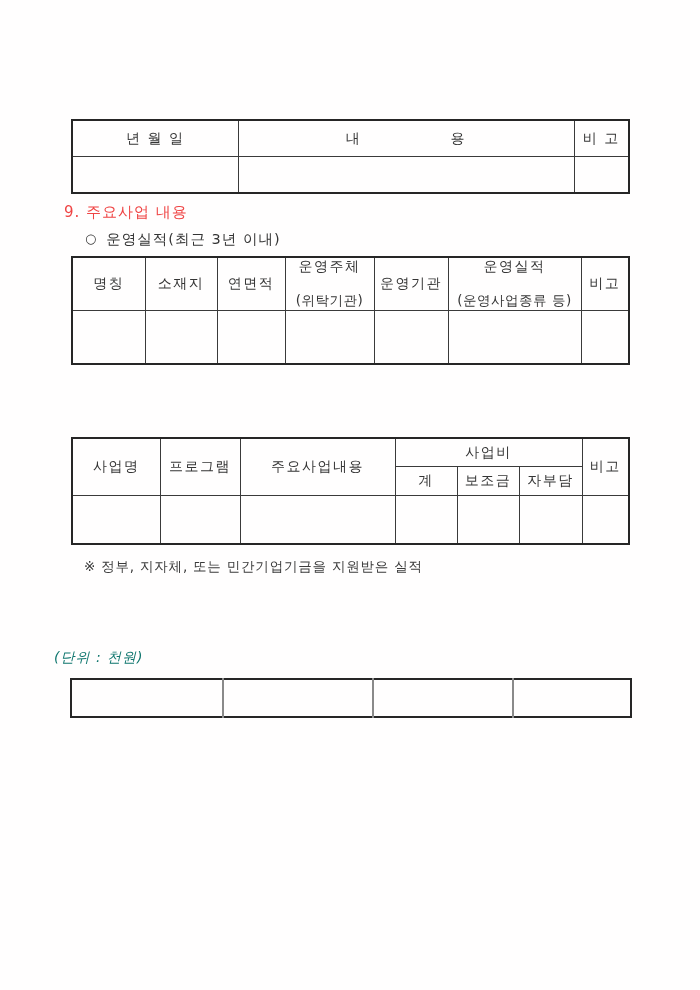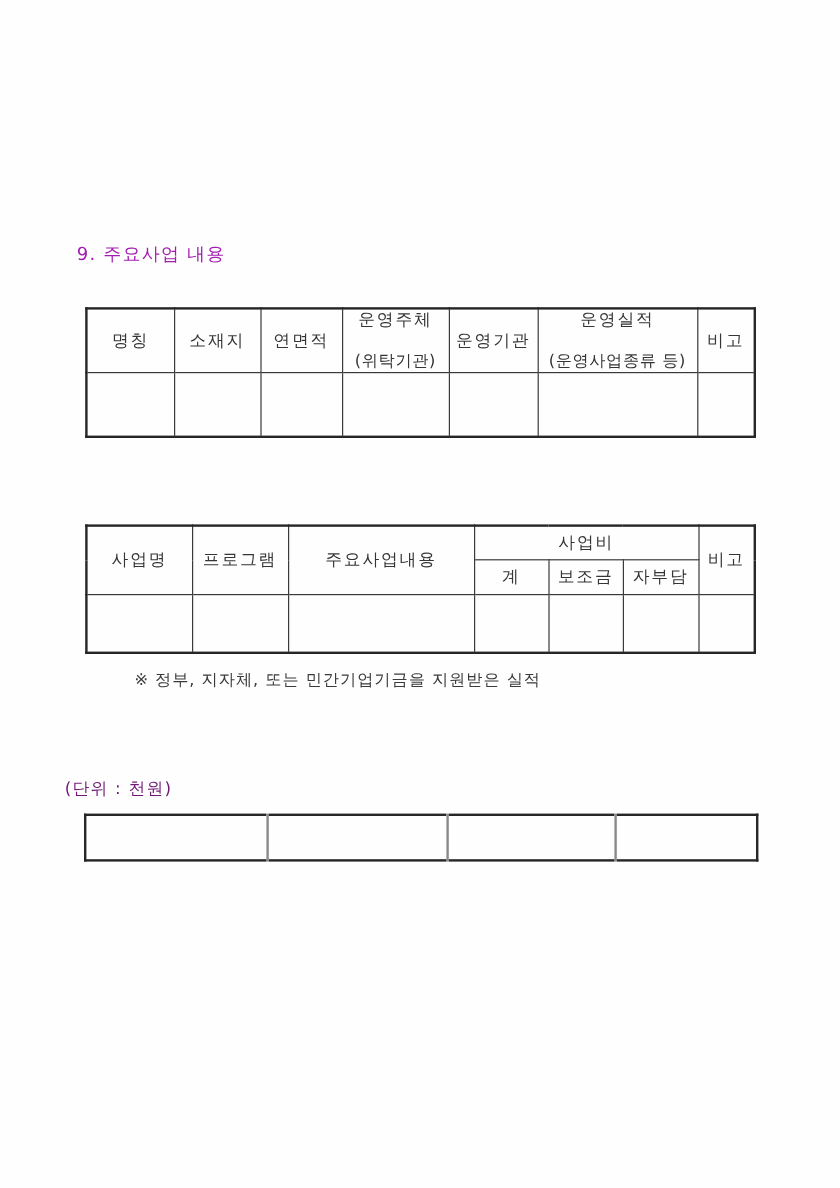--- a/index.html
+++ b/index.html
@@ -16,25 +16,25 @@
   table{border-collapse:collapse;table-layout:fixed;}
   .doc-table{border:2px solid #262626;}
   .doc-table td{
     border:1px solid #3a3a3a;
     text-align:center;vertical-align:middle;
     font-size:14px;letter-spacing:1.5px;
     padding:0;color:#353535;
   }
   .hdr-line2{display:block;font-size:13.5px;letter-spacing:0.5px;margin-top:16px;}
   .pre{white-space:pre;}
-  .heading{font-size:15px;letter-spacing:1px;color:#a21caf;}
+  .heading{font-size:15px;letter-spacing:1px;color:#ef4444;}
   .sub-label{font-size:14.5px;letter-spacing:1px;color:#343434;}
   .bullet{display:inline-block;margin-right:9px;font-size:13px;position:relative;top:-1px;}
   .footnote{font-size:13.5px;letter-spacing:0.8px;color:#3a3a3a;}
-  .unit{font-size:14px;letter-spacing:1px;color:#701a75;}
+  .unit{font-size:14px;letter-spacing:1px;color:#0f766e;font-style:italic;}
 
   
   #tableA{left:71px;top:119px;width:557px;}
   #tableA td{height:35px;}
 
   
   #tableB{left:71px;top:256px;width:557px;}
   #tableB .hrow td{height:52px;}
   #tableB .brow td{height:52px;}
 
@@ -53,23 +53,45 @@
   #tableD td:first-child{border-left:none;}
   #tableD td:last-child{border-right:none;}
   #tableD .hrow td{height:33px;border-bottom:3px double #3a3a3a;}
   #tableD .brow td{height:36px;}
 </style>
 </head>
 <body>
 
 <div class="page">
 
+  <table class="abs doc-table" id="tableA">
+    <colgroup>
+        <col style="width:166px">
+        <col style="width:336px">
+        <col style="width:55px">
+      </colgroup>
+    <tbody>
+        <tr>
+      <td>년 월 일</td>
+      <td class="pre">내               용</td>
+      <td>비 고</td>
+    </tr>
+    <tr>
+      <td></td>
+      <td></td>
+      <td></td>
+    </tr>
+  </tbody>
+    </table>
 
   <div class="abs heading" style="left:64px;top:203px;">9. 주요사업 내용</div>
 
+  <div class="abs sub-label" style="left:85px;top:230px;">
+    <span class="bullet">○</span><span>운영실적(최근 3년 이내)</span>
+  </div>
 
   <table class="abs doc-table" id="tableB">
     <colgroup>
       <col style="width:73px">
         <col style="width:72px">
         <col style="width:68px">
       <col style="width:89px">
         <col style="width:74px">
         <col style="width:133px">
         <col style="width:48px">
@@ -131,21 +153,21 @@
       <td></td>
       <td></td>
       <td></td>
       <td></td>
       <td></td>
       <td></td>
     </tr>
   </tbody>
     </table>
 
-  <div class="abs footnote" style="left:112px;top:558px;">※ 정부, 지자체, 또는 민간기업기금을 지원받은 실적</div>
+  <div class="abs footnote" style="left:84px;top:558px;">※ 정부, 지자체, 또는 민간기업기금을 지원받은 실적</div>
 
 
   <div class="abs unit" style="left:54px;top:649px;">(단위 : 천원)</div>
 
   <table class="abs" id="tableD">
     <colgroup>
         <col style="width:152px">
         <col style="width:150px">
         <col style="width:140px">
         <col style="width:118px">

